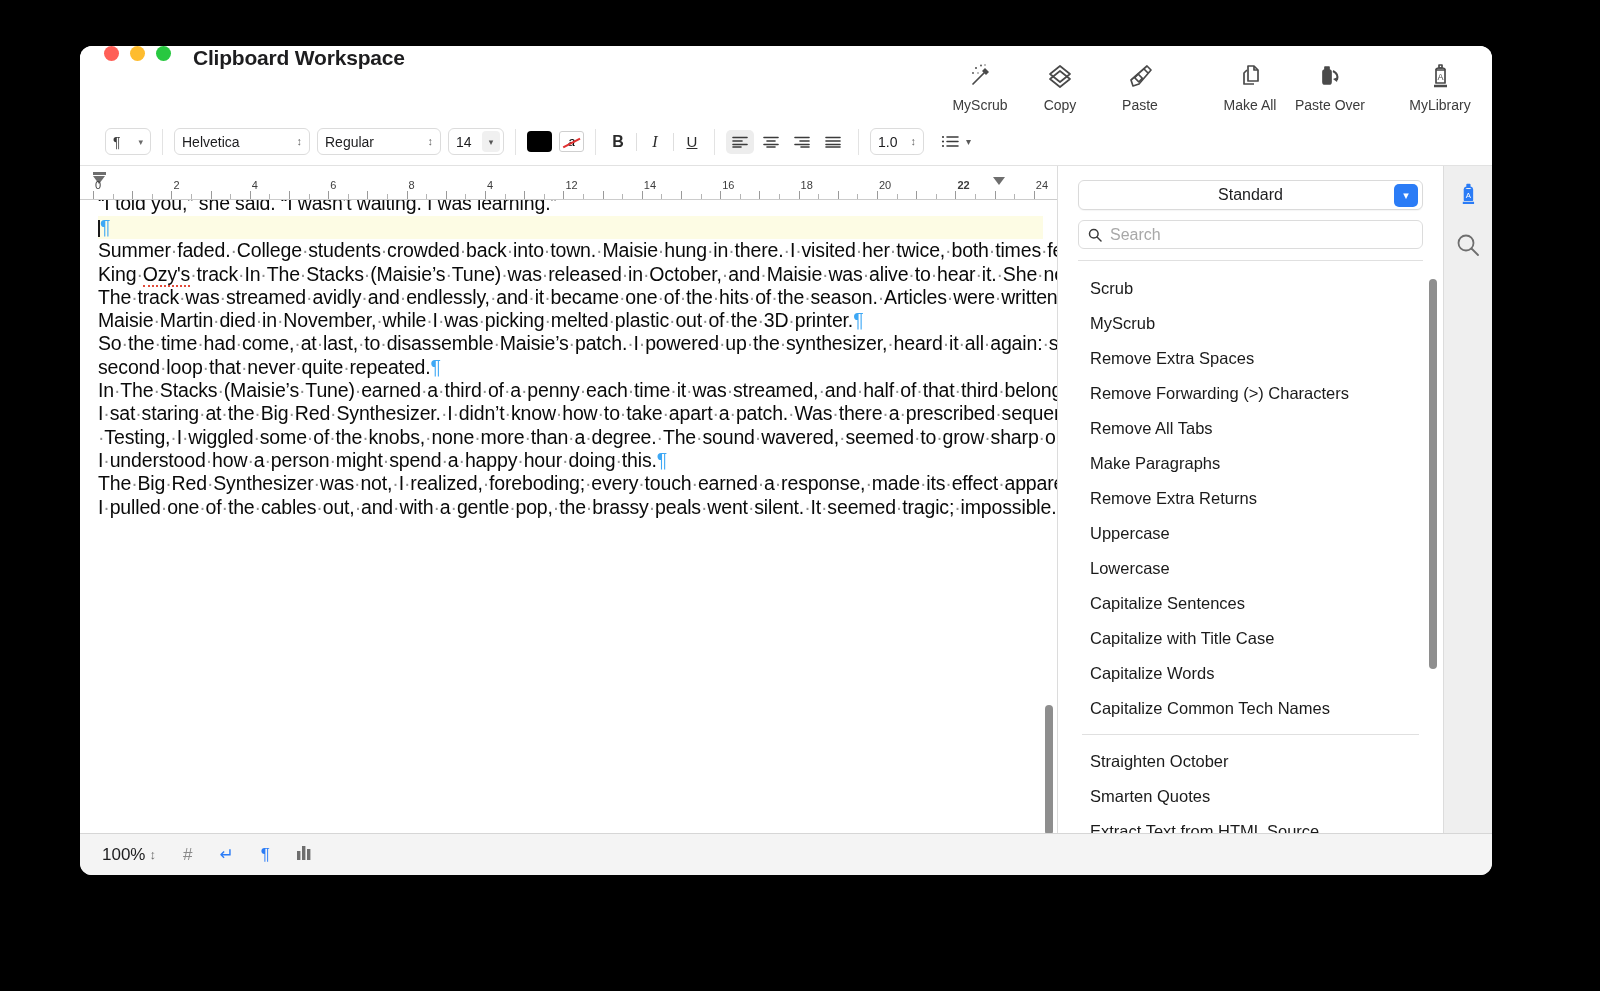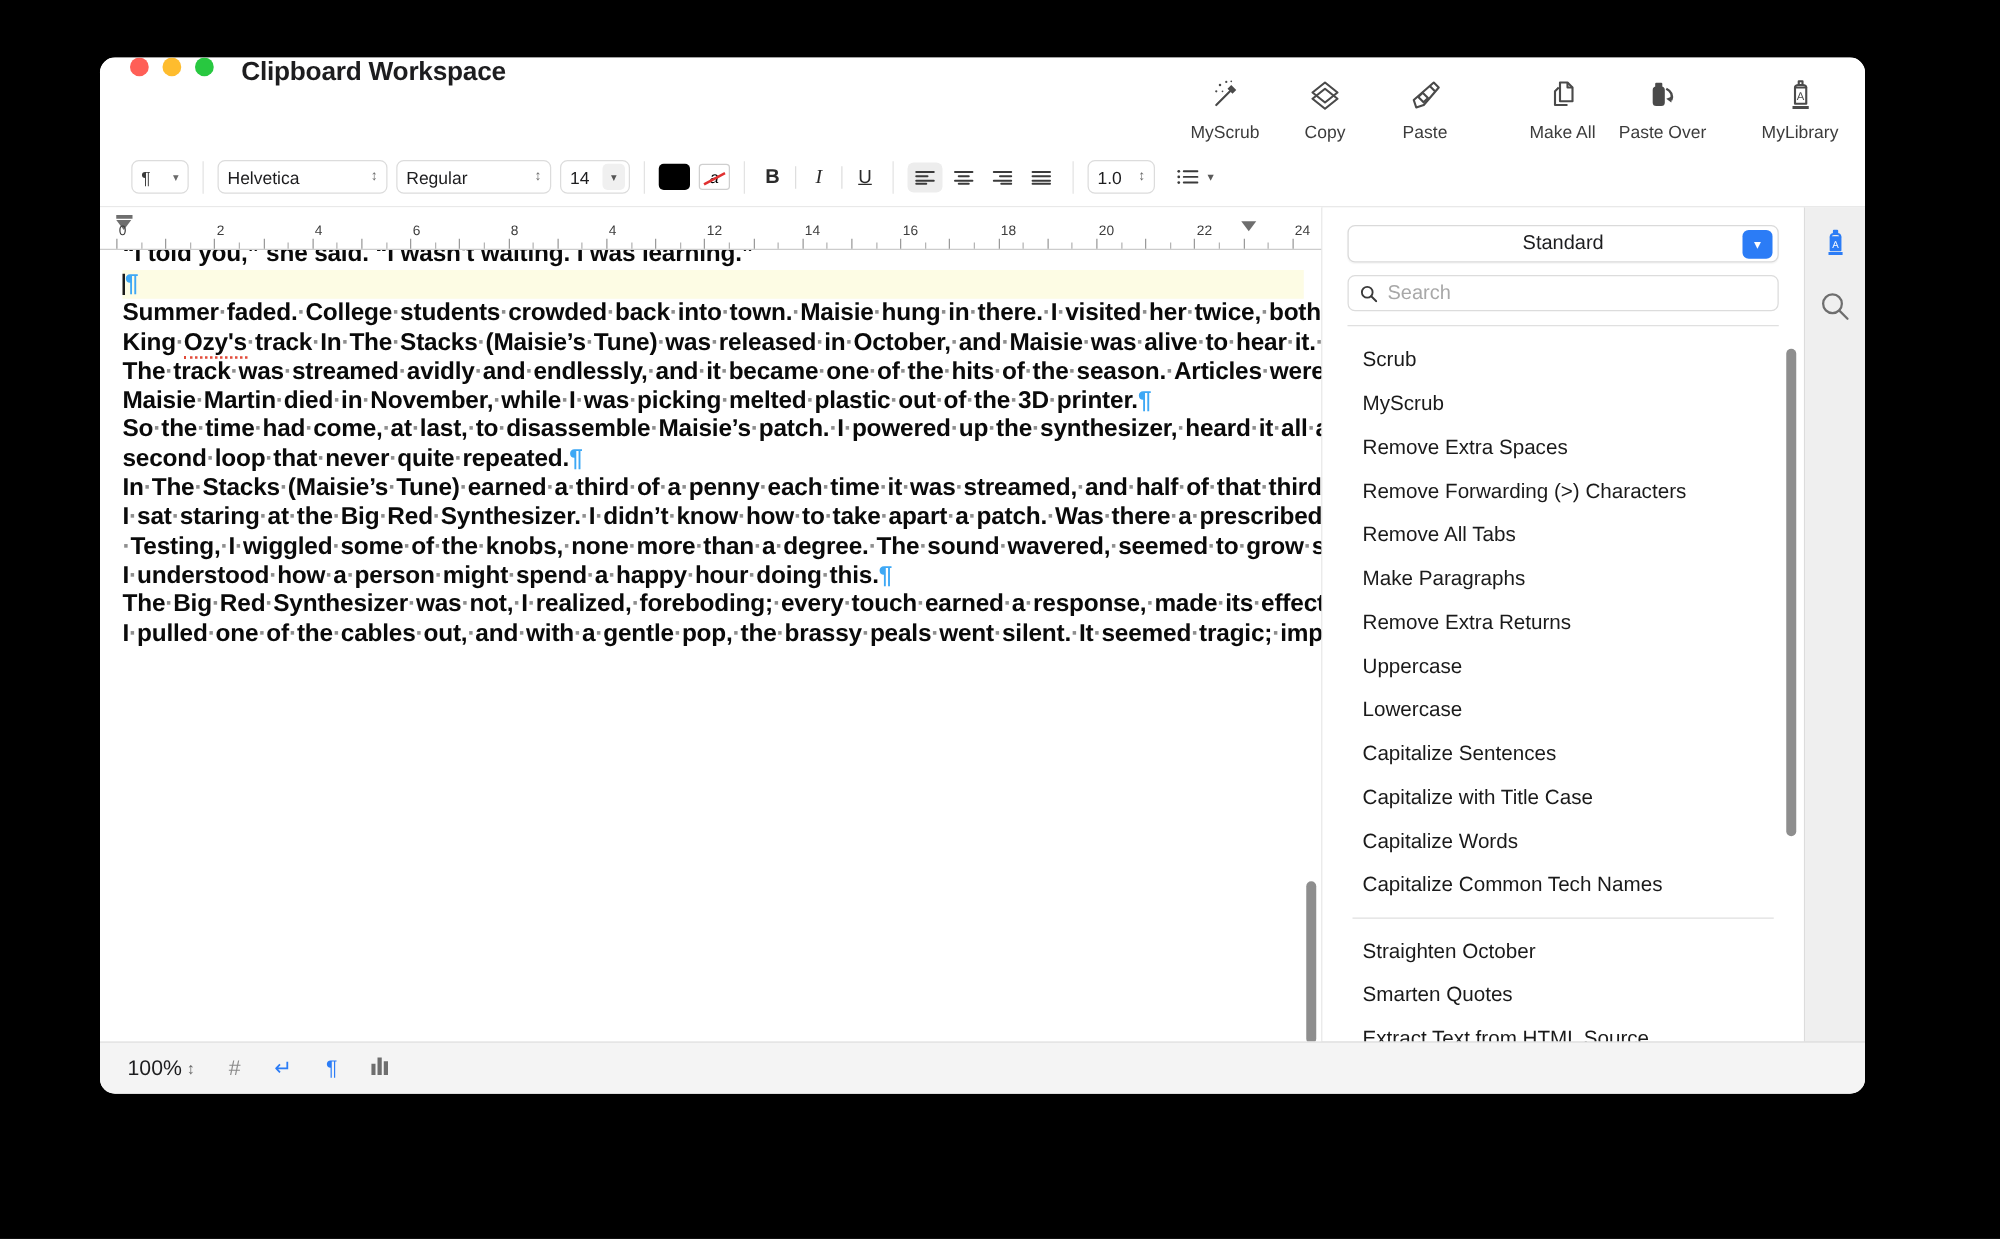--- a/index.html
+++ b/index.html
@@ -175,21 +175,20 @@
   }
   .indent-bar {
     position: absolute; width: 13px; height: 3px; background:#6e6e6e;
   }
 
   .doc-scroll {
     position: relative;
     flex: 1;
     overflow: hidden;
     background: #fff;
-    font-weight: bold;
   }
   .doc-text {
     padding: 0 14px 0 18px;
     font-family: "Liberation Sans", sans-serif;
     font-size: 19.5px;
     line-height: 23.3px;
     color: #0a0a0a;
     letter-spacing: -0.15px;
   }
   .doc-line-clip {
@@ -563,21 +562,21 @@
             <div class="tick-lbl" style="left: 718.6px;">18</div>
             <div class="tick minor" style="left: 738.2px;"></div>
             <div class="tick major" style="left: 757.8px;"></div>
             <div class="tick minor" style="left: 777.4px;"></div>
             <div class="tick major" style="left: 797px;"></div>
             <div class="tick-lbl" style="left: 797px;">20</div>
             <div class="tick minor" style="left: 816.6px;"></div>
             <div class="tick major" style="left: 836.2px;"></div>
             <div class="tick minor" style="left: 855.8px;"></div>
             <div class="tick major" style="left: 875.4px;"></div>
-            <div class="tick-lbl" style="left: 875.4px;">22</div>
+            <div class="tick-lbl" style="left: 875.4px; font-weight: bold;">22</div>
             <div class="tick minor" style="left: 895px;"></div>
             <div class="tick major" style="left: 914.6px;"></div>
             <div class="tick minor" style="left: 934.2px;"></div>
             <div class="tick major" style="left: 953.8px;"></div>
             <div class="tick-lbl" style="left: 953.8px;">24</div>
           </div>
       </div>
 
       <div class="doc-scroll">
         <div class="doc-text">

